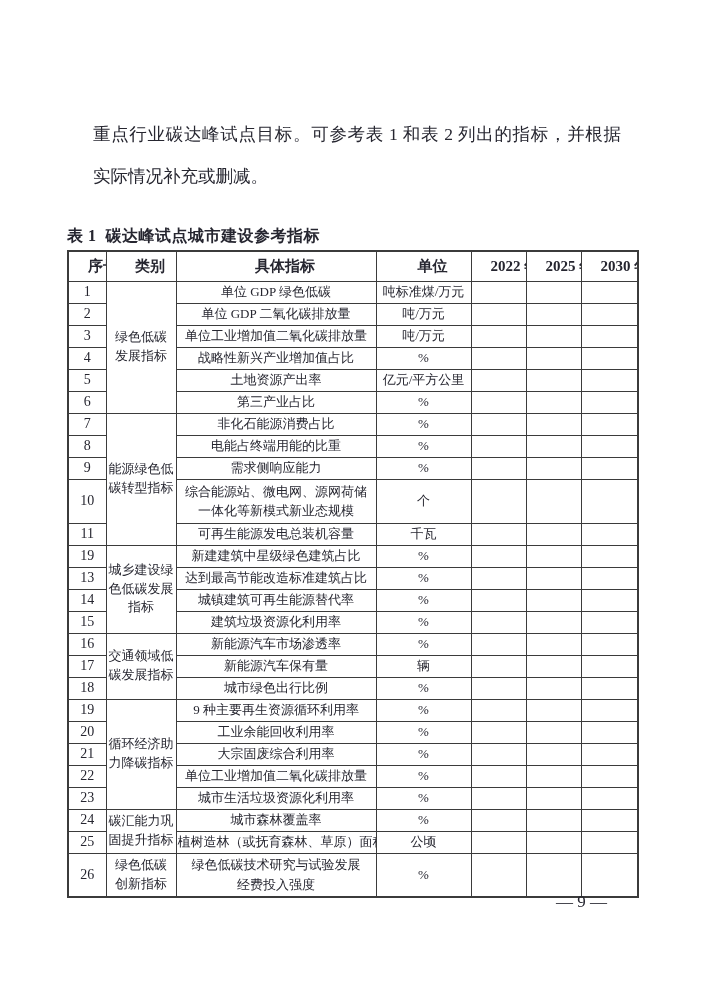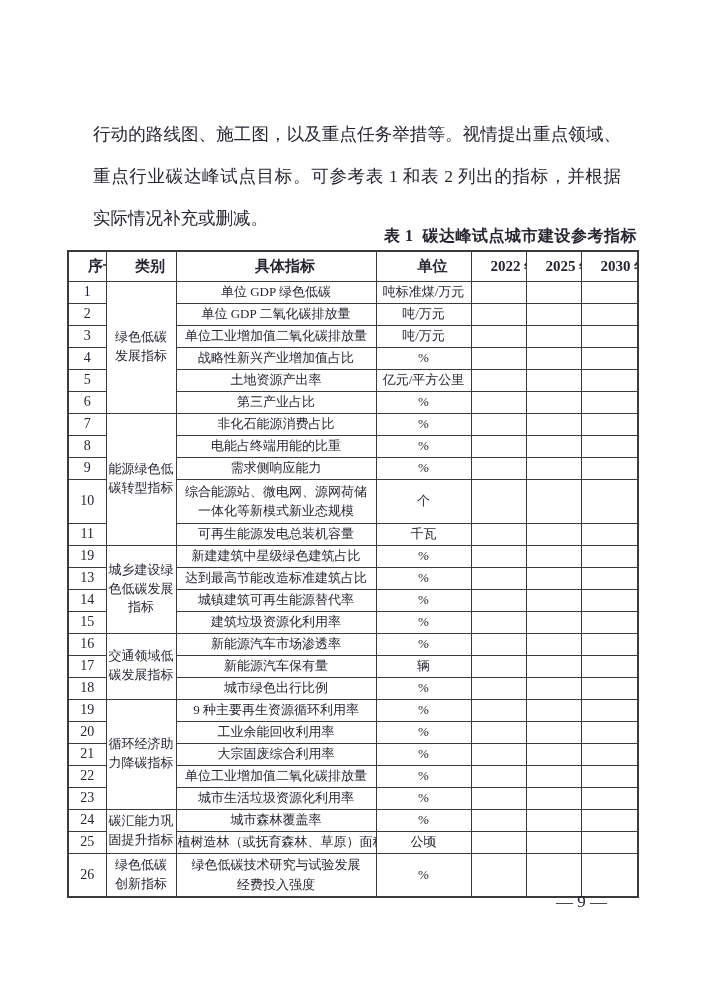--- a/index.html
+++ b/index.html
@@ -29,21 +29,21 @@
     white-space: normal;
     text-align: justify;
     text-align-last: justify;
   }
   
   .tbl-title {
     position: absolute;
     left: 67px;
     top: 226px;
     width: 570px;
-    text-align: right;
+    text-align: left;
     font-size: 16px;
     font-weight: bold;
     white-space: pre;
     letter-spacing: 0.5px;
   }
   
   table.ref-table {
     position: absolute;
     left: 67px;
     top: 250px;
@@ -82,21 +82,20 @@
     font-size: 17px;
     white-space: pre;
   }
 </style>
 </head>
 <body>
 
 <div class="page">
 
   <div class="para">
-    <div class="pline j">行动的路线图、施工图，以及重点任务举措等。视情提出重点领域、</div>
     <div class="pline j">重点行业碳达峰试点目标。可参考表 1 和表 2 列出的指标，并根据</div>
     <div class="pline">实际情况补充或删减。</div>
   </div>
 
   <div class="tbl-title">表 1  碳达峰试点城市建设参考指标</div>
 
   <table class="ref-table">
     <colgroup>
       <col style="width:38px">
       <col style="width:70px">

